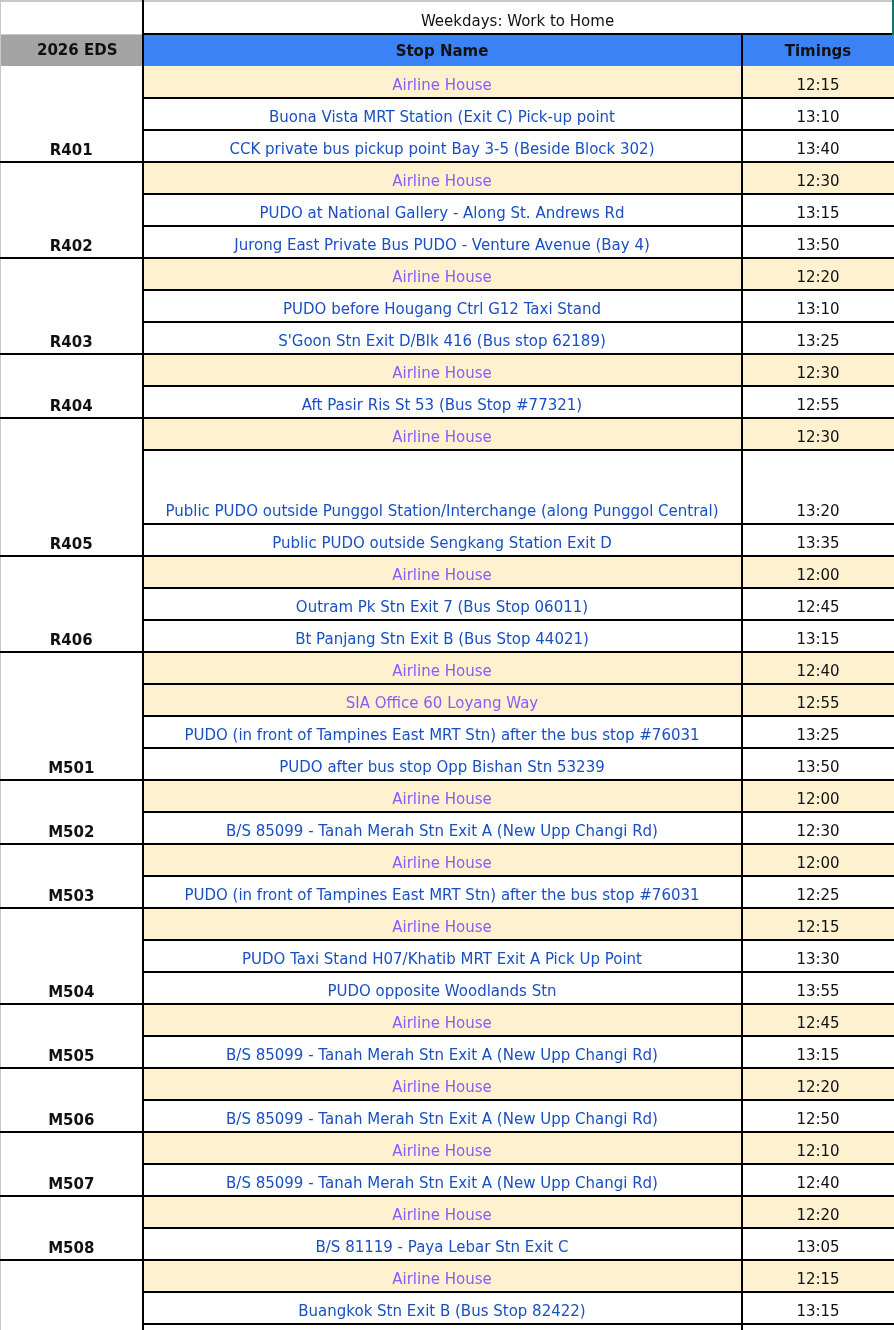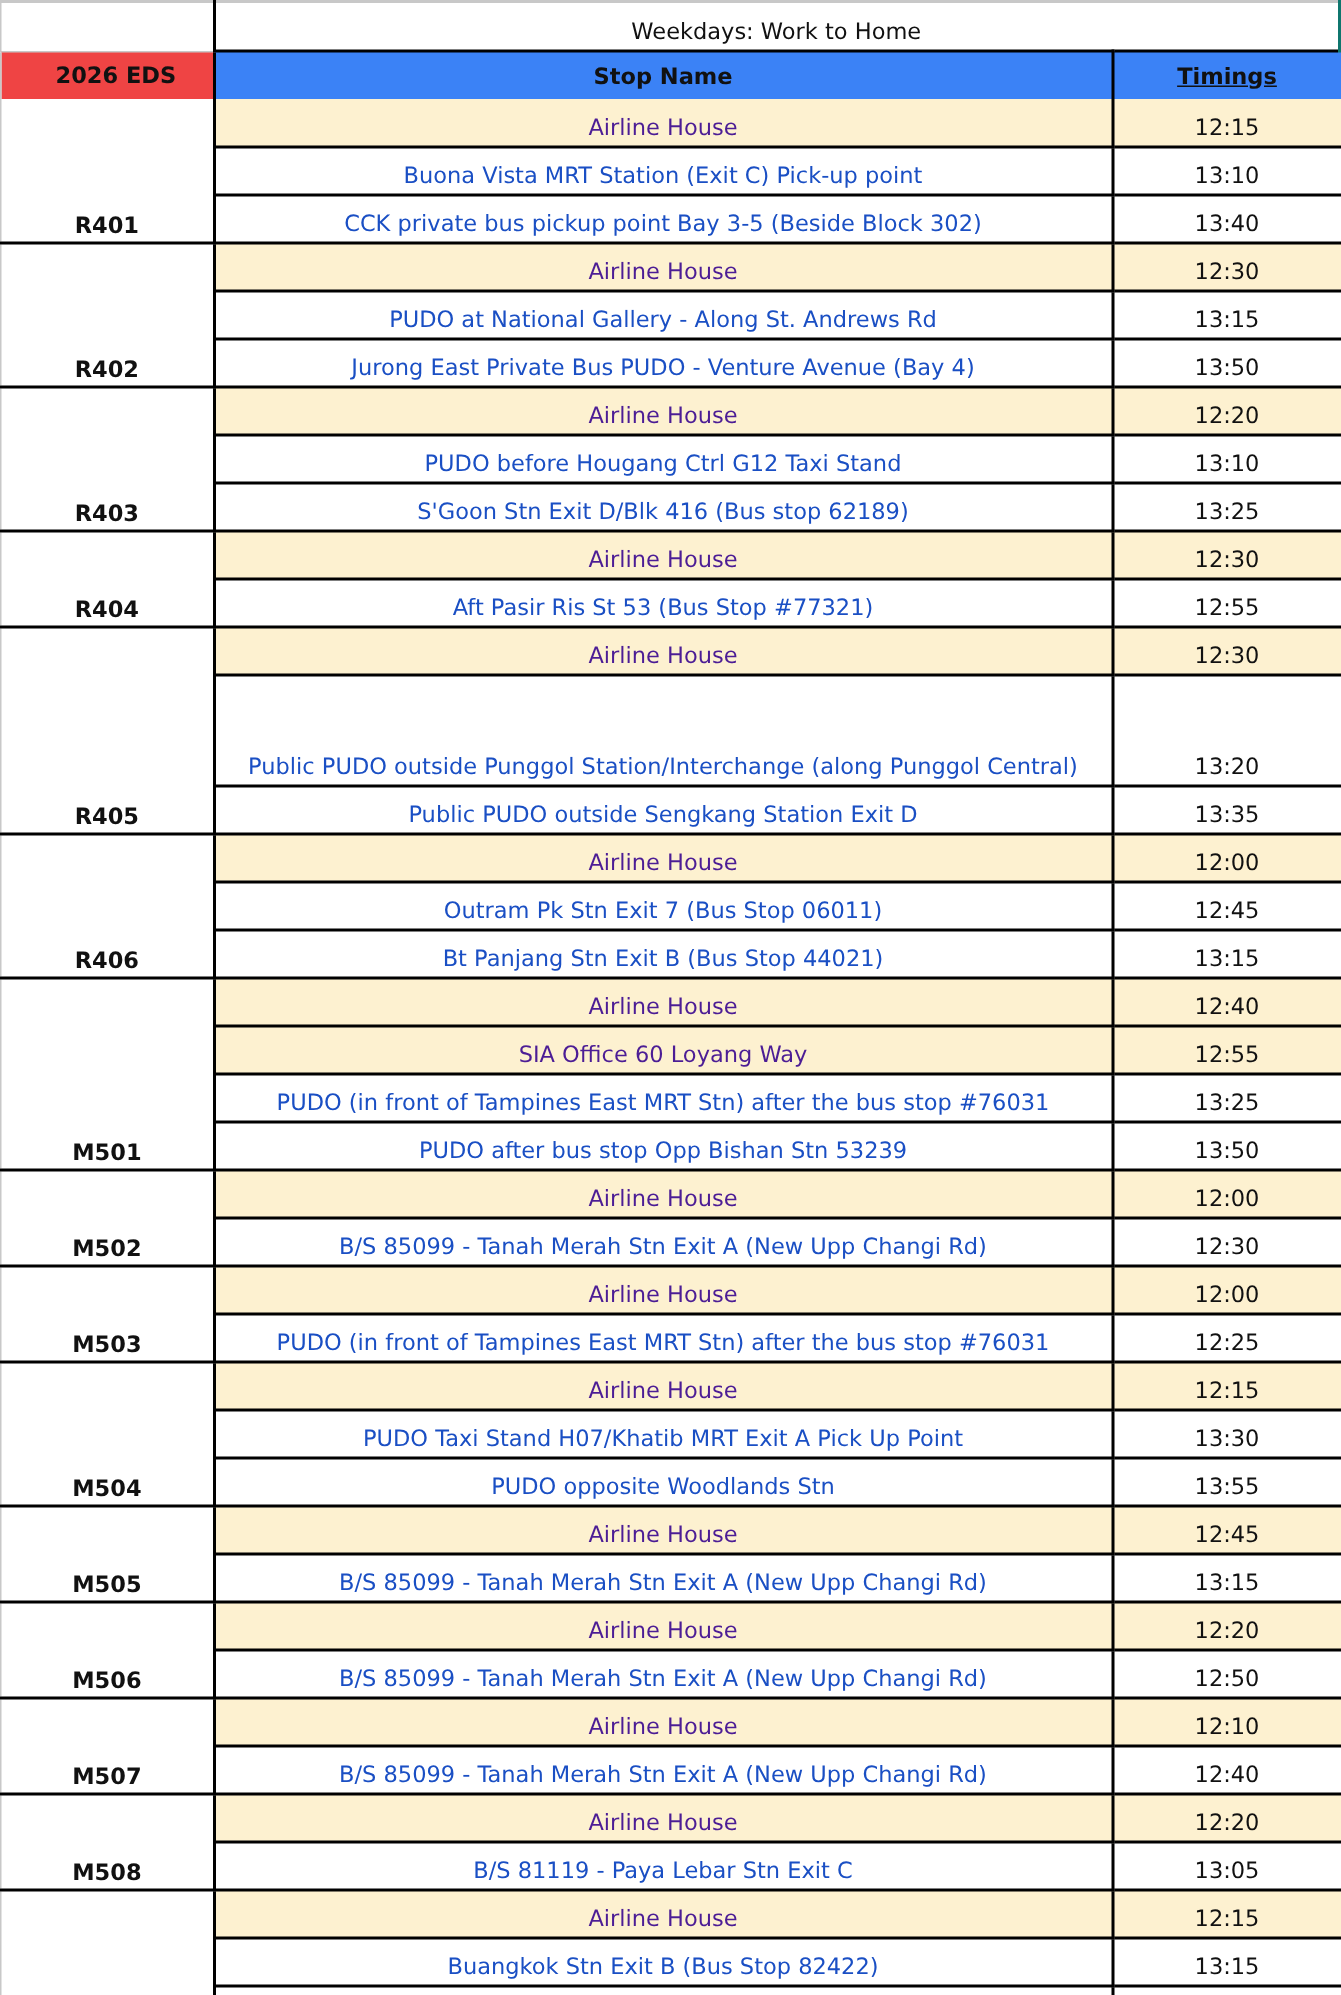--- a/index.html
+++ b/index.html
@@ -6,29 +6,29 @@
   body{width:894px;height:1330px;overflow:hidden;font-family:"DejaVu Sans","Liberation Sans",sans-serif;}
   table{border-collapse:collapse;table-layout:fixed;width:894px;position:absolute;left:0;top:0;}
   td{padding:0;font-size:15px;text-align:center;color:#111;line-height:18px;}
   col.c1{width:142px;} col.c2{width:599px;} col.c3{width:153px;}
   tr.r{height:32px;}
   tr.r2{height:74px;}
   .title-row{height:33px;}
   .title-row td.blank{border-left:1px solid #c8c8c8;border-right:2px solid #000;border-top:2px solid #c8c8c8;}
   .title-row td.title{font-weight:normal;border-top:2px solid #c8c8c8;border-right:6px solid #0f766e;vertical-align:bottom;padding-bottom:3px;}
   .hdr td{background:#3b82f6;font-weight:bold;height:31px;border-top:2px solid #000;}
-  .hdr td.h1{background:#ef4444;border-top:1px solid #c8c8c8;border-left:1px solid #c8c8c8;border-right:2px solid #000;padding-left:12px;}
+  .hdr td.h1{background:#a3a3a3;border-top:1px solid #c8c8c8;border-left:1px solid #c8c8c8;border-right:2px solid #000;padding-left:12px;}
   .hdr td.h2{border-right:2px solid #000;}
-  .hdr td.h3{border-right:2px solid #000;text-decoration:underline;}
+  .hdr td.h3{border-right:2px solid #000;}
   td.route{font-weight:bold;vertical-align:bottom;padding-bottom:2px;border-right:2px solid #000;border-bottom:2px solid #000;border-left:1px solid #c8c8c8;}
   td.stop{border-right:2px solid #000;border-bottom:2px solid #000;vertical-align:bottom;padding-bottom:3px;}
   td.time{border-right:2px solid #000;border-bottom:2px solid #000;vertical-align:bottom;padding-bottom:3px;}
   tr.origin td.stop, tr.origin td.time{background:#fdf1d0;}
   a.link{color:#1a4fc4;}
-  span.plain{color:#4c1d95;}
+  span.plain{color:#8b5cf6;}
 </style>
 </head>
 <body>
 
 <table>
   <colgroup>
       <col class="c1">
       <col class="c2">
       <col class="c3">
     </colgroup>

